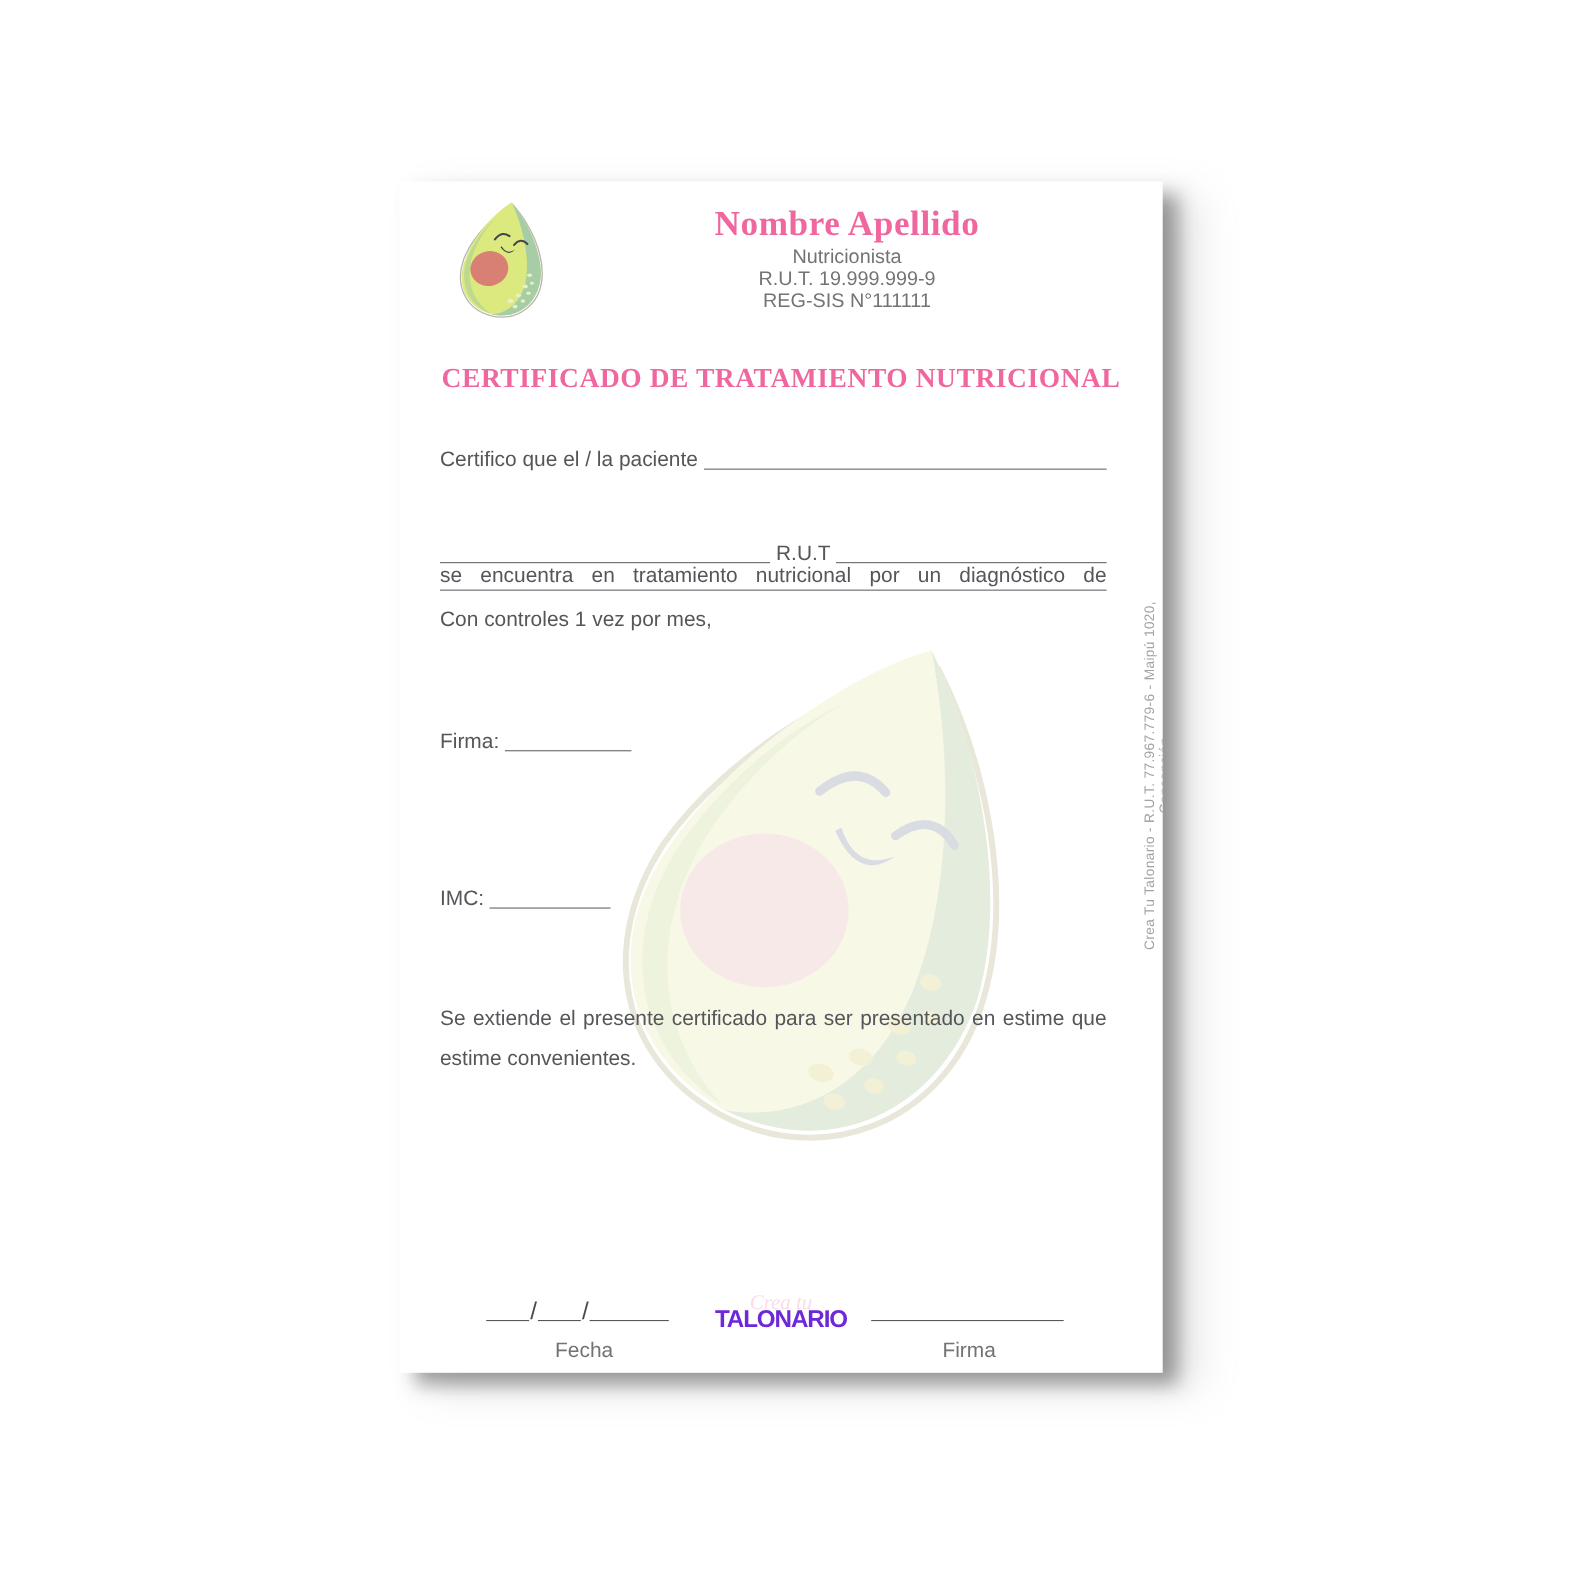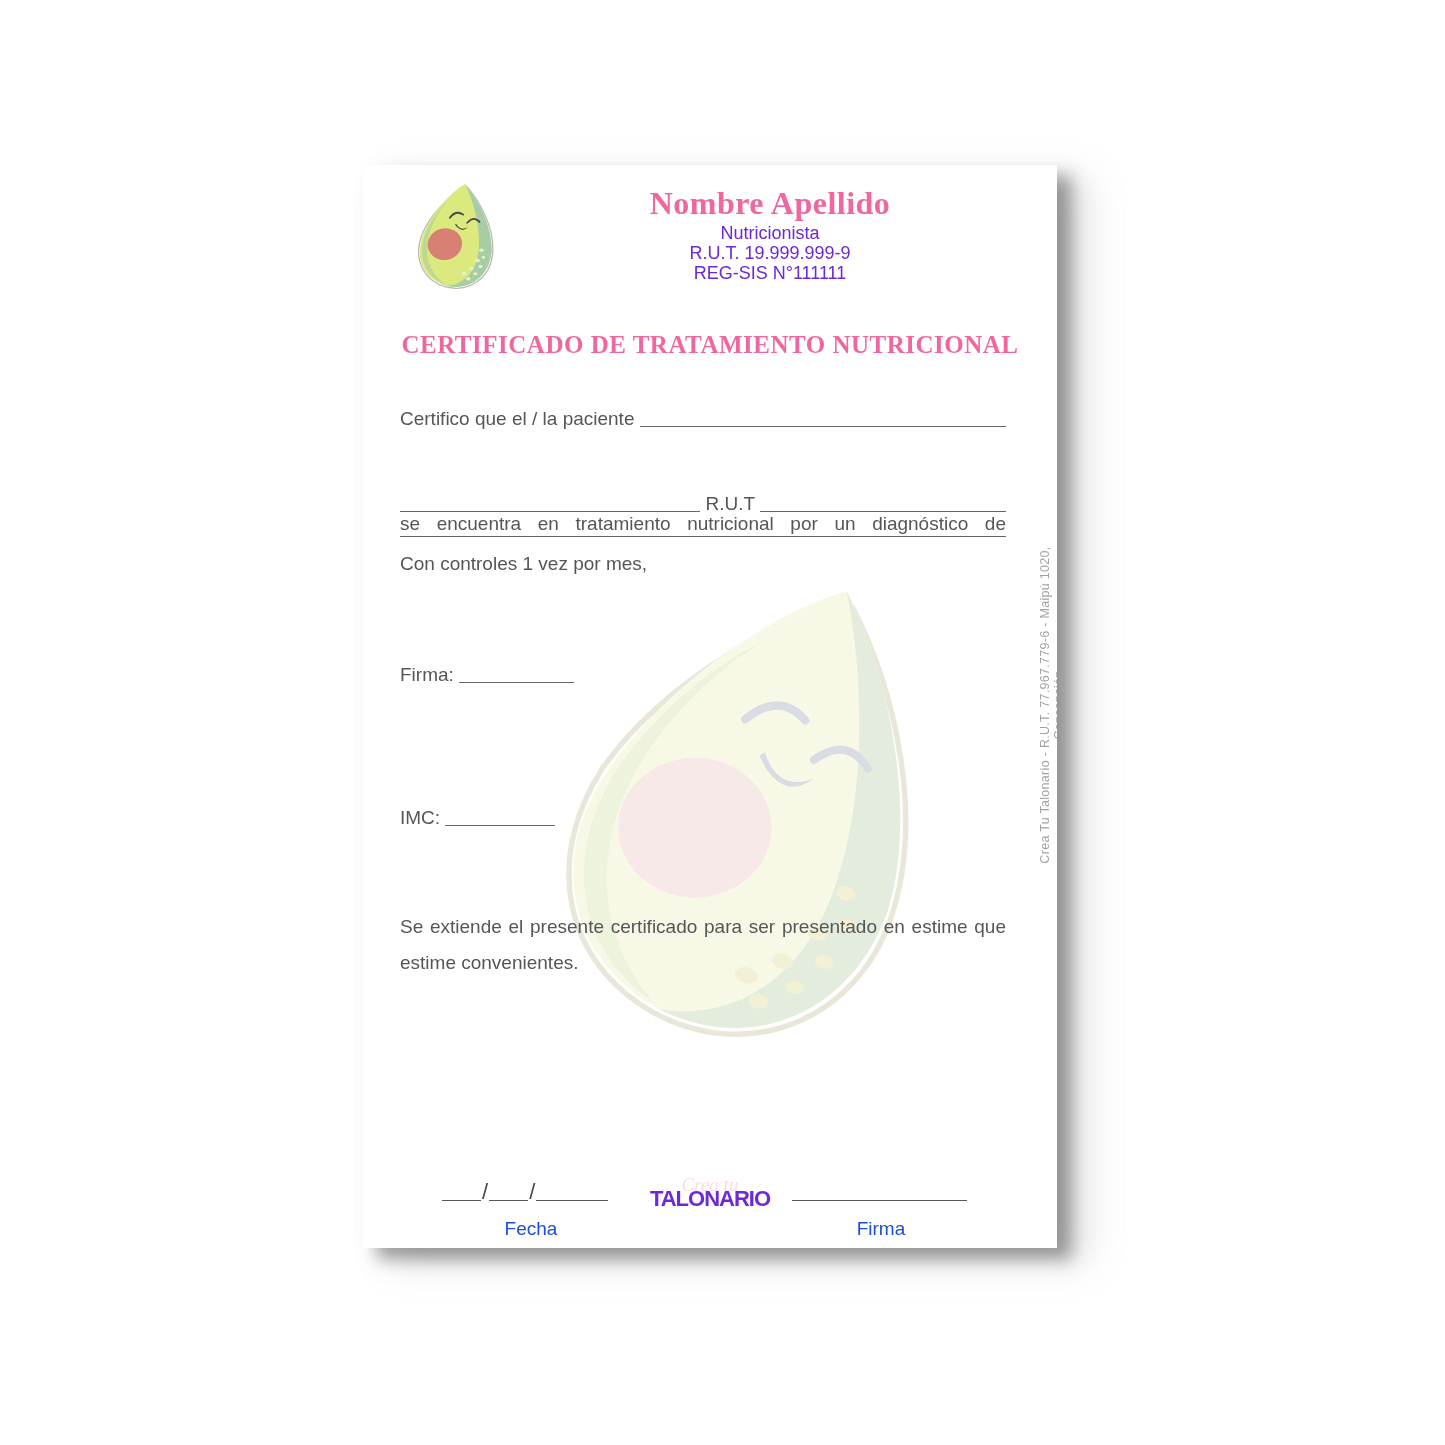--- a/index.html
+++ b/index.html
@@ -16,21 +16,21 @@
   .wm-avocado{position:absolute; left:150px; top:385px; width:460px; height:505px;
     transform:rotate(14deg); z-index:0;}
   .content-layer{position:absolute; inset:0; z-index:1;}
 
   
   .logo{position:absolute; left:40px; top:14px; width:102px; height:114px;}
   .header-name{position:absolute; left:120px; right:0; top:20px; text-align:center;
     font-family:"Liberation Serif", serif; font-weight:700; font-size:32px;
     letter-spacing:.5px; color:var(--accent-pink,#f0679f);}
   .header-sub{position:absolute; left:120px; right:0; top:58px; text-align:center;
-    font-size:18px; line-height:20px; color:#6d28d9;}
+    font-size:18px; line-height:20px; color:#737373;}
 
   .doc-title{position:absolute; left:0; right:0; top:166px; text-align:center;
     font-family:"Liberation Serif", serif; font-weight:700; font-size:25px;
     letter-spacing:.5px; color:var(--accent-pink,#f0679f);}
 
   
   .bodytxt{color:var(--body-text,#55565a); font-size:19px;}
   .row{position:absolute; left:37px; width:606px; display:flex; align-items:flex-end;}
   .row span.lbl{white-space:pre;}
   .fill{flex:1; border-bottom:1.5px solid var(--line-color,#66676b); margin-bottom:3px; height:1px;}
@@ -50,21 +50,21 @@
   .closing .j{text-align:justify; text-align-last:justify;}
 
   
   .fecha-group{position:absolute; left:79px; top:1005px; width:178px; text-align:center;}
   .firma-group{position:absolute; left:429px; top:1005px; width:178px; text-align:center;}
   .sig-row{display:flex; align-items:flex-end; height:32px;}
   .dateseg{border-bottom:1.5px solid #57585c; height:1px; margin-bottom:1px;}
   .seg1,.seg2{width:39px;} .seg3{width:72px;}
   .slash{font-size:22px; color:#4a4a4e; line-height:20px; padding:0 1px;}
   .sig-line{width:175px; border-bottom:1.5px solid #57585c; height:1px; margin-bottom:1px;}
-  .sig-label{margin-top:16px; font-size:19px; color:#1d4ed8;}
+  .sig-label{margin-top:16px; font-size:19px; color:#737373;}
 
   
   .side-text{position:absolute; width:340px; height:16px; left:513px; top:532px;
     transform:rotate(-90deg); font-size:12.5px; color:#a3a3a5; text-align:center;
     letter-spacing:.3px; z-index:2;}
 
   
   .brand-wm{position:absolute; left:277px; width:140px; top:1010px; text-align:center;
     z-index:0; line-height:1;}
   .brand-wm .script{font-family:"Liberation Serif", serif; font-style:italic;

